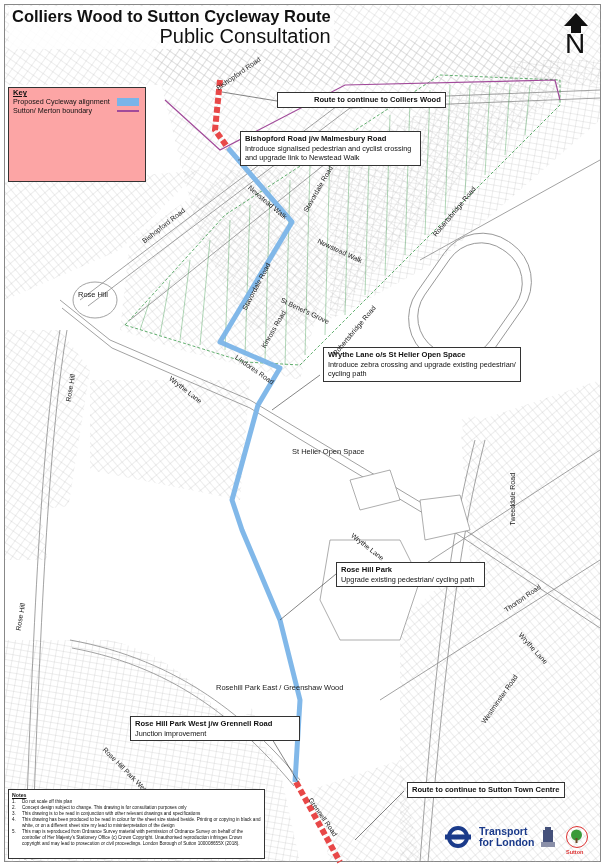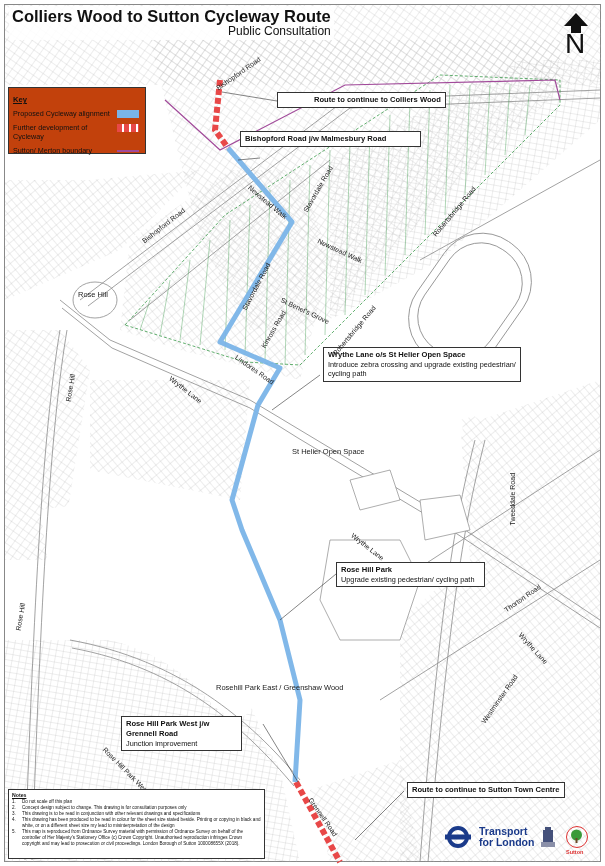--- a/index.html
+++ b/index.html
@@ -1,25 +1,25 @@
 <!DOCTYPE html>
 <html><head>
 <meta charset="utf-8">
 <style>
   html, body { margin:0; padding:0; background:#fff; }
   body { width:605px; height:866px; position:relative; overflow:hidden; font-family:"Liberation Sans", sans-serif; color:#111; }
   .frame { position:absolute; left:4px; top:4px; width:597px; height:858px; border:1px solid #888; box-sizing:border-box; }
   svg.map { position:absolute; left:0; top:0; }
   .title-block { position:absolute; left:9px; top:6px; line-height:1.12; background:rgba(255,255,255,0.85); padding:1px 3px;text-align:right; }
   .title-main { font-size:16.5px; font-weight:bold; }
-  .title-sub { font-size:12px; }
+  .title-sub { font-size:20px; }
   .title-section { font-size:16px; font-style:italic; }
-  .key { position:absolute; left:8px; top:87px; width:138px; height:67px; background:#c2410c; border:1px solid #333; font-size:7.2px; box-sizing:border-box; padding:7px 4px; }
+  .key { position:absolute; left:8px; top:87px; width:138px; height:95px; background:#fca5a5; border:1px solid #333; font-size:7.2px; box-sizing:border-box; padding:0 4px; }
   .key-title { font-weight:bold; text-decoration:underline; font-size:7.6px; }
-  .key-row { position:relative; margin-top:5px; padding-right:30px; line-height:1.25; }
+  .key-row { position:relative; padding-right:30px; line-height:1.25; }
   .key-row:first-of-type{margin-top:2px;}
   .swatch { position:absolute; right:2px; top:1px; width:22px; height:8px; }
   .sw-blue { background:#7ab4e8; }
   .sw-green { border:1px dashed #3a9a4a; box-sizing:border-box; height:9px; }
   .sw-red { background:repeating-linear-gradient(90deg,#e84848 0 5px,#fff 5px 7px); height:8px; }
   .sw-purple { background:#a14a9a; height:2px; top:4px; }
   .callout { position:absolute; background:#fff; border:1px solid #333; font-size:7.3px; padding:2px 4px; line-height:1.3; box-sizing:border-box; }
   .callout b { font-size:7.6px; }
   .road-label { position:absolute; font-size:7px; color:#222; white-space:nowrap; transform-origin:left center; }
   .place-label { position:absolute; font-size:7.5px; color:#222; white-space:nowrap; }
@@ -156,29 +156,28 @@
 <div class="north">
   <svg width="26" height="22">
       <polygon points="13,1 25,14 18,14 18,21 8,21 8,14 1,14" fill="#111"></polygon>
     </svg>
   <div class="north-n">N</div>
 </div>
 
 <div class="key">
   <div class="key-title">Key</div>
   <div class="key-row"><span>Proposed Cycleway alignment</span><span class="swatch sw-blue"></span></div>
-  <div class="key-row"><span>Further development of Cycleway</span><span class="swatch sw-red"></span></div>
   <div class="key-row"><span>Sutton/ Merton boundary</span><span class="swatch sw-purple"></span></div>
 </div>
 
 <div class="callout" style="left:277px;top:92px;padding-left:36px;"><b>Route to continue to Colliers Wood</b></div>
-<div class="callout" style="left:240px;top:131px;width:181px;"><b>Bishopford Road j/w Malmesbury Road</b><br></div>
+<div class="callout" style="left:240px;top:131px;width:181px;"><b>Bishopford Road j/w Malmesbury Road</b><br><span>Introduce signalised pedestrian and cyclist crossing and upgrade link to Newstead Walk</span></div>
 <div class="callout" style="left:323px;top:378px;width:198px;transform:translateY(-31px);"><b>Wrythe Lane o/s St Helier Open Space</b><br><span>Introduce zebra crossing and upgrade existing pedestrian/ cycling path</span></div>
 <div class="callout" style="left:336px;top:562px;width:149px;"><b>Rose Hill Park</b><br><span>Upgrade existing pedestrian/ cycling path</span></div>
-<div class="callout" style="left:121px;top:716px;width:121px;"><b>Rose Hill Park West j/w Grennell Road</b><br><span>Junction improvement</span></div>
+<div class="callout" style="left:130px;top:716px;width:170px;"><b>Rose Hill Park West j/w Grennell Road</b><br><span>Junction improvement</span></div>
 <div class="callout" style="left:407px;top:782px;"><b>Route to continue to Sutton Town Centre</b></div>
 
 <span class="road-label" style="left:217px;top:85px;transform:rotate(-35deg);">Bishopford Road</span>
 <span class="road-label" style="left:143px;top:238px;transform:rotate(-38deg);">Bishopford Road</span>
 <span class="road-label" style="left:249px;top:183px;transform:rotate(40deg);">Newstead Walk</span>
 <span class="road-label" style="left:318px;top:237px;transform:rotate(25deg);">Newstead Walk</span>
 <span class="road-label" style="left:305px;top:208px;transform:rotate(-60deg);">Stavordale Road</span>
 <span class="road-label" style="left:244px;top:306px;transform:rotate(-62deg);">Stavordale Road</span>
 <span class="road-label" style="left:334px;top:351px;transform:rotate(-50deg);">Robertsbridge Road</span>
 <span class="road-label" style="left:434px;top:232px;transform:rotate(-50deg);">Robertsbridge Road</span>

